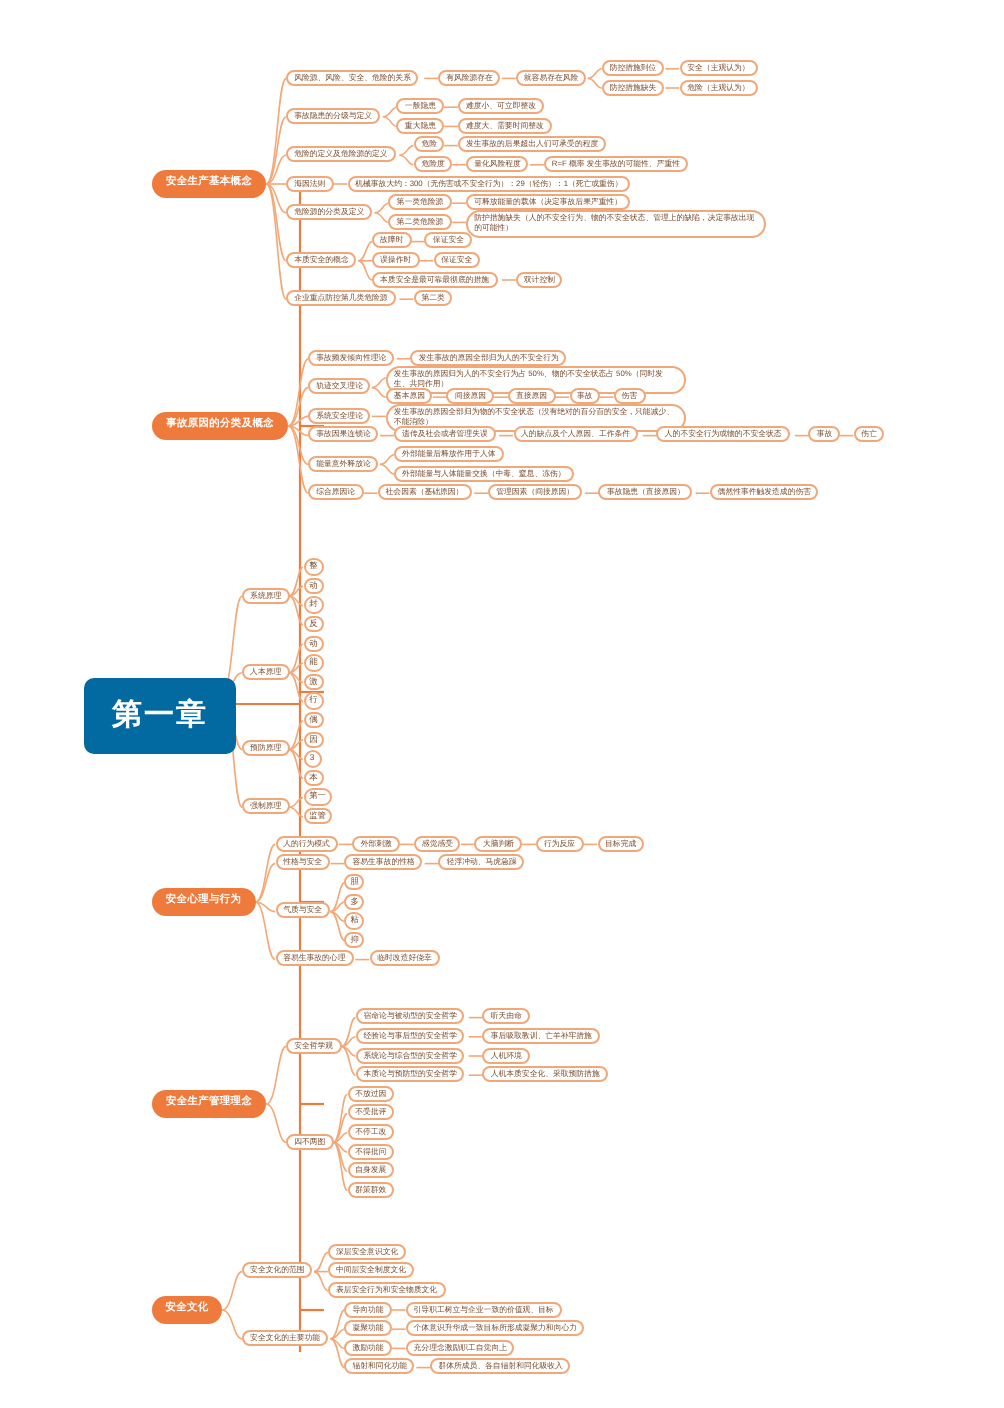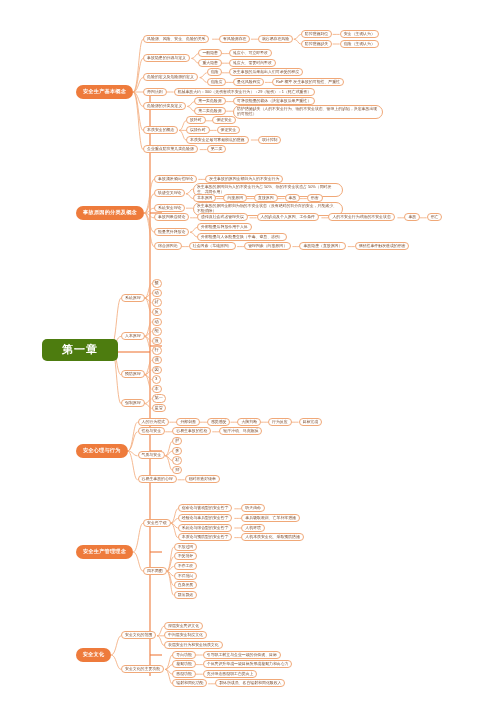--- a/index.html
+++ b/index.html
@@ -18,28 +18,28 @@
     position:absolute;
     box-sizing:border-box;
     display:flex;
     align-items:center;
     justify-content:center;
     white-space:nowrap;
     line-height:1.05;
   }
   
   .root{
-    background:#4d7c0f;
+    background:#0369a1;
     color:#ffffff;
     border-radius:5px;
-    font-size:11px;
+    font-size:15px;
     font-weight:bold;
     letter-spacing:1px;
     padding:0 6px;
-    height:22px;
+    height:38px;
   }
   
   .lv1{
     background:#ee7b3c;
     color:#ffffff;
     border-radius:9px;
     font-size:5.2px;
     font-weight:bold;
     padding:0 5px;
     height:14px;

